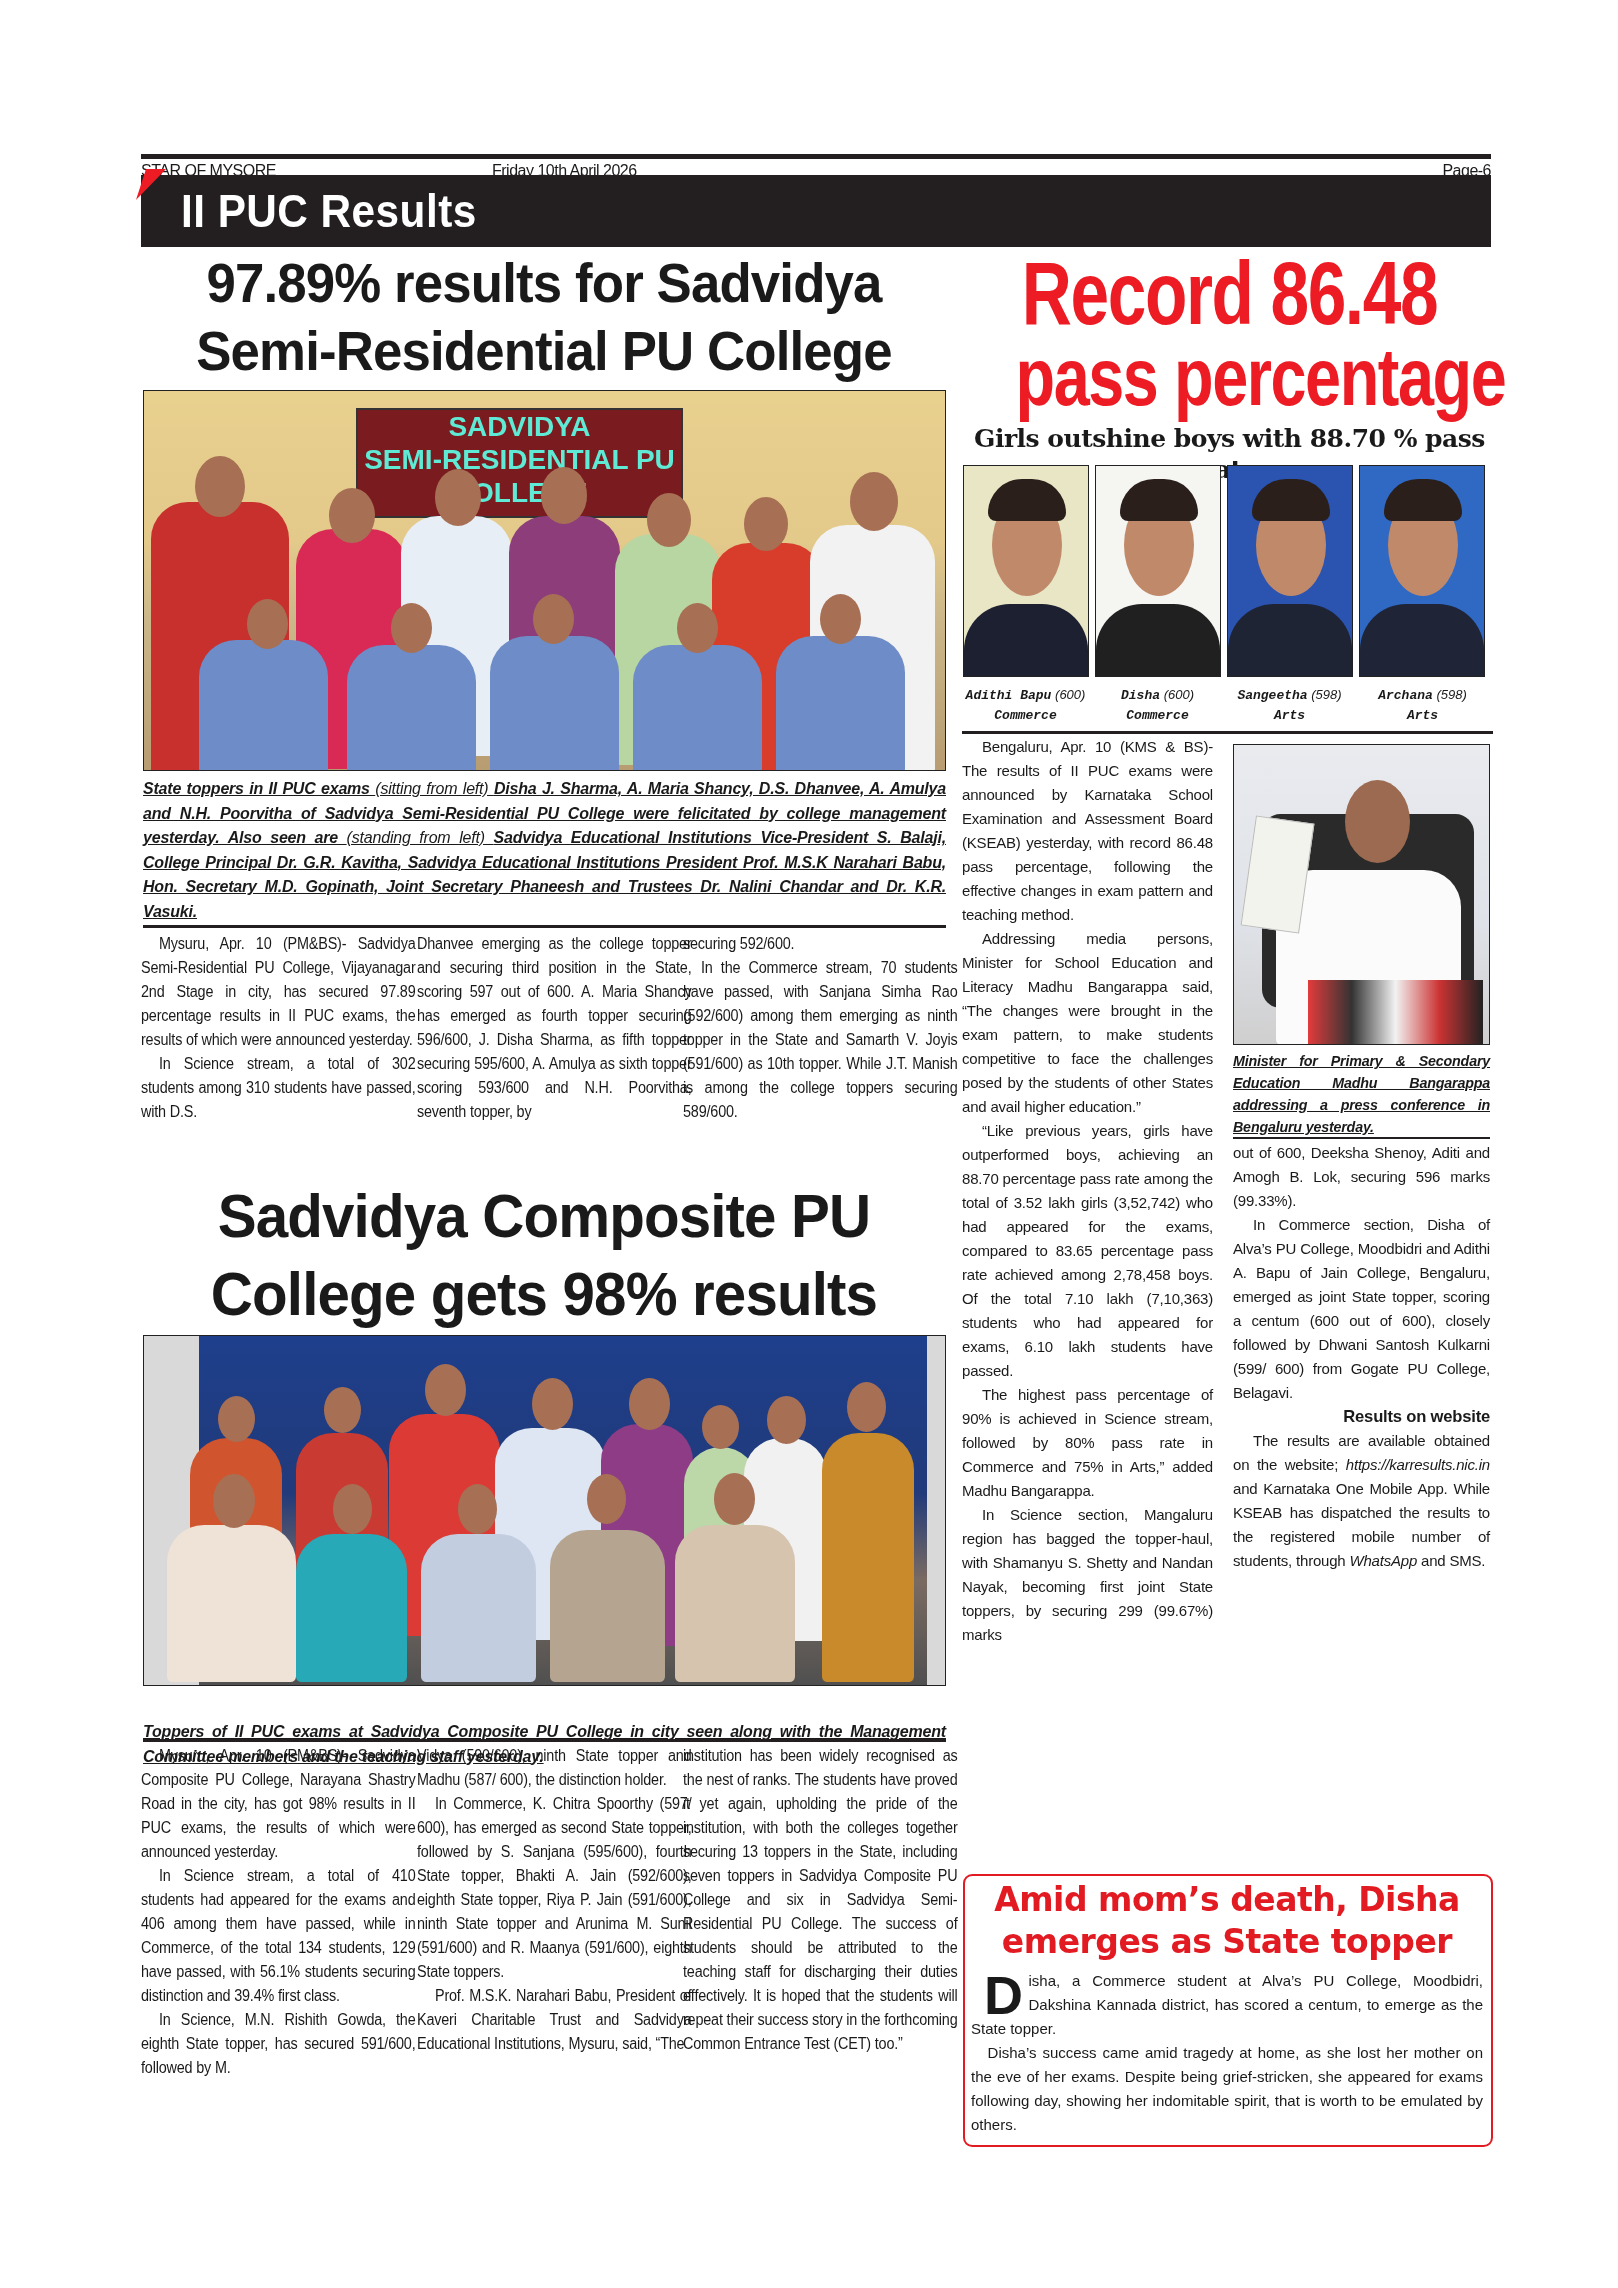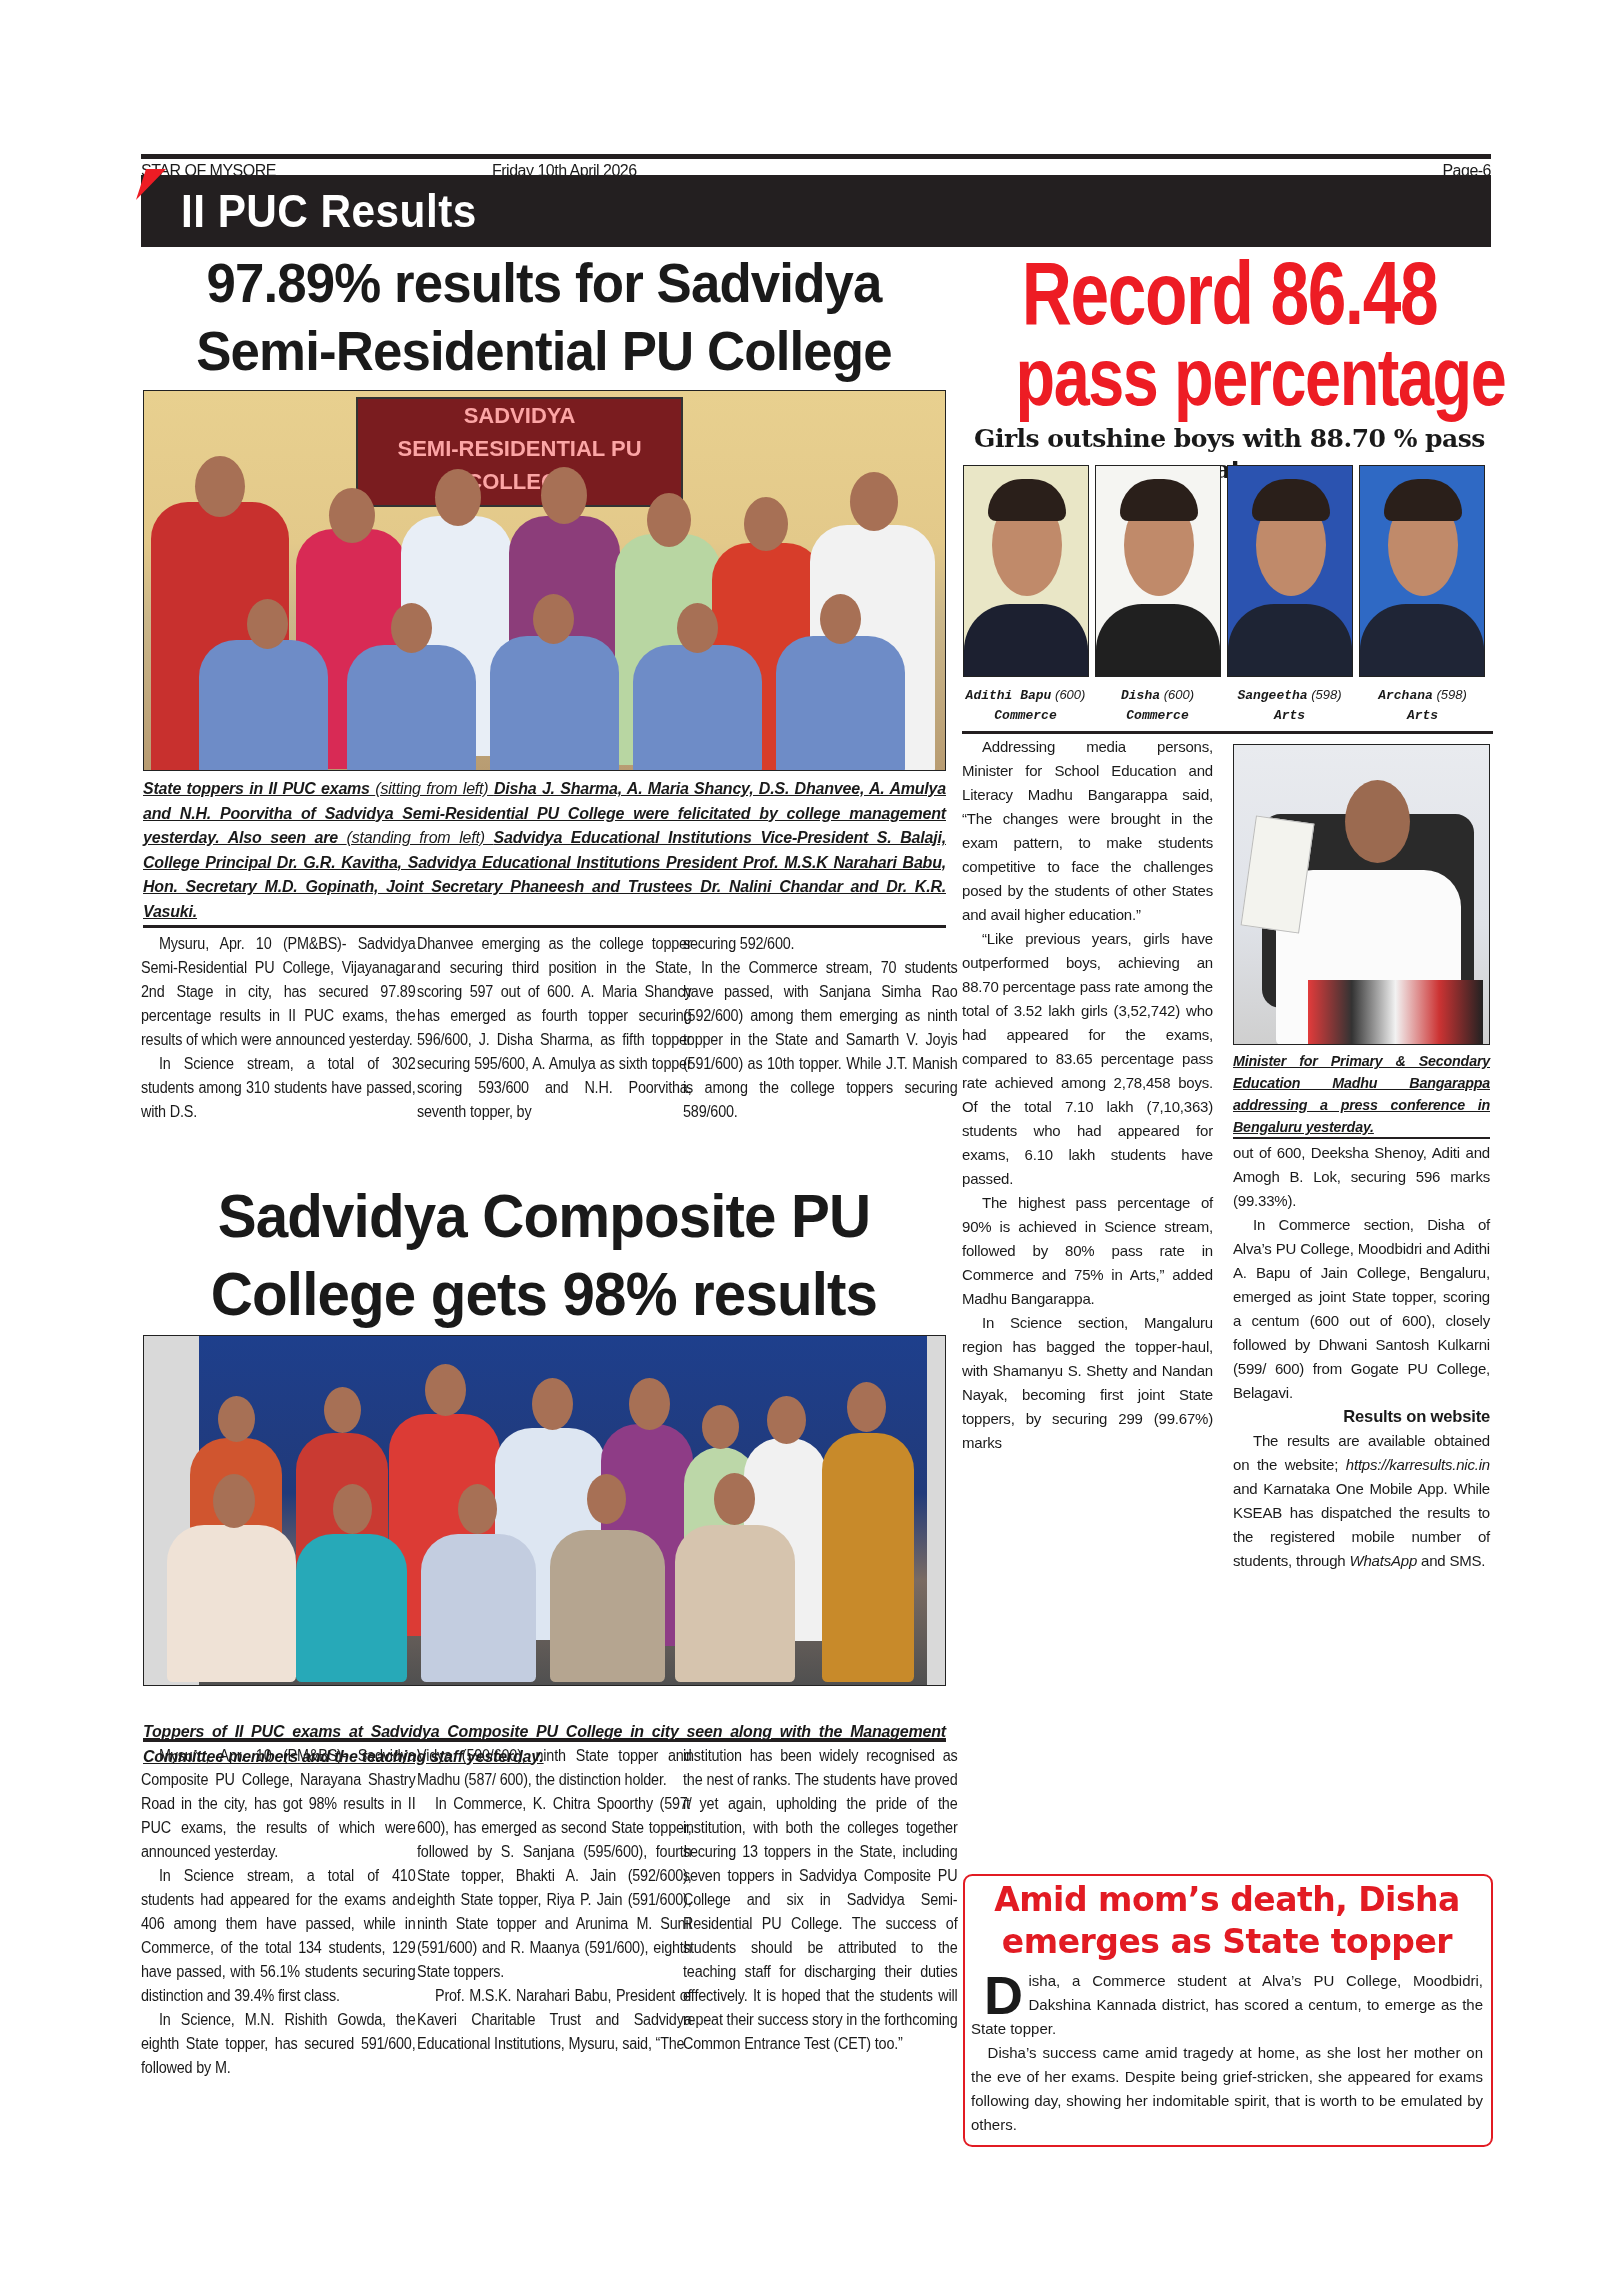--- a/index.html
+++ b/index.html
@@ -30,21 +30,21 @@
   
   .photo { border: 1.8px solid #222; box-sizing: border-box; overflow: hidden; }
   .photo-top { left: 143px; top: 390px; width: 803px; height: 381px; background: linear-gradient(180deg, #e8d08f 0%, #e3c98a 40%, #cbb78a 60%, #b89c72 100%); }
   .photo-mid { left: 143px; top: 1335px; width: 803px; height: 351px; background: linear-gradient(180deg, #1e3f8c 0%, #213a7a 45%, #7a6b62 70%, #505050 100%); }
   .photo-minister { left: 1233px; top: 744px; width: 257px; height: 301px; background: linear-gradient(180deg, #e9ebef 0%, #dfe2e8 60%, #cfcfcf 100%); }
 
   
   .fig { position: absolute; border-radius: 37px 37px 5.5px 5.5px; }
   .head { position: absolute; border-radius: 50%; background: #a77055; }
 
-  .signboard { position: absolute; left: 212px; top: 6px; width: 323px; height: 106px; background: #7a1c1f; border: 2.8px solid #333; color: #fca5a5; font-weight: bold; font-size: 22px; text-align: center; }
+  .signboard { position: absolute; left: 212px; top: 17px; width: 323px; height: 106px; background: #7a1c1f; border: 2.8px solid #333; color: #5eead4; font-weight: bold; font-size: 28px; text-align: center; }
   .signboard div { line-height: 33px; }
 
   
   .topper { top: 465px; width: 126px; height: 212px; }
   .topper-lbl { top: 685px; width: 129px; text-align: center; font-size: 13px; line-height: 20px; font-style: italic; }
   .topper-lbl b { font-weight: bold; font-family: Liberation Mono, monospace; }
   .topper-lbl .score { font-weight: normal; }
   .topper-rule { left: 962px; top: 731px; width: 531px; height: 2.8px; background: #231f20; }
 
   
@@ -243,20 +243,21 @@
       <div style="position: absolute; left: 24px; top: 13px; width: 78px; height: 42px; background: rgb(42, 31, 26); border-radius: 39px 39px 9.2px 9.2px;"></div>
     </div>
     <div class="abs topper-lbl" style="left: 1358px;">
       <div><b>Archana</b> <span class="score">(598)</span></div>
       <b style="display: block;">Arts</b>
     </div>
   </div>
 <div class="abs topper-rule"></div>
 
 <div class="abs col r1">
+  <p>Bengaluru, Apr. 10 (KMS &amp; BS)- The results of II PUC exams were announced by Karnataka School Examination and Assessment Board (KSEAB) yesterday, with record 86.48 pass percentage, following the effective changes in exam pattern and teaching method.</p>
   <p>Addressing media persons, Minister for School Education and Literacy Madhu Bangarappa said, “The changes were brought in the exam pattern, to make students competitive to face the challenges posed by the students of other States and avail higher education.”</p>
   <p>“Like previous years, girls have outperformed boys, achieving an 88.70 percentage pass rate among the total of 3.52 lakh girls (3,52,742) who had appeared for the exams, compared to 83.65 percentage pass rate achieved among 2,78,458 boys. Of the total 7.10 lakh (7,10,363) students who had appeared for exams, 6.10 lakh students have passed.</p>
   <p>The highest pass percentage of 90% is achieved in Science stream, followed by 80% pass rate in Commerce and 75% in Arts,” added Madhu Bangarappa.</p>
   <p>In Science section, Mangaluru region has bagged the topper-haul, with Shamanyu S. Shetty and Nandan Nayak, becoming first joint State toppers, by securing 299 (99.67%) marks</p>
 </div>
 
 <div class="abs photo photo-minister">
   <div style="position:absolute;left:28px;top:69px;width:212px;height:194px;background:#2a2a2a;border-radius:18.5px;"></div>
   <div class="fig" style="left:42px;top:125px;width:185px;height:175px;background:#fbfbfb;"></div>
   <div class="head" style="left:111px;top:35px;width:65px;height:83px;background:#9b6a50;"></div>

